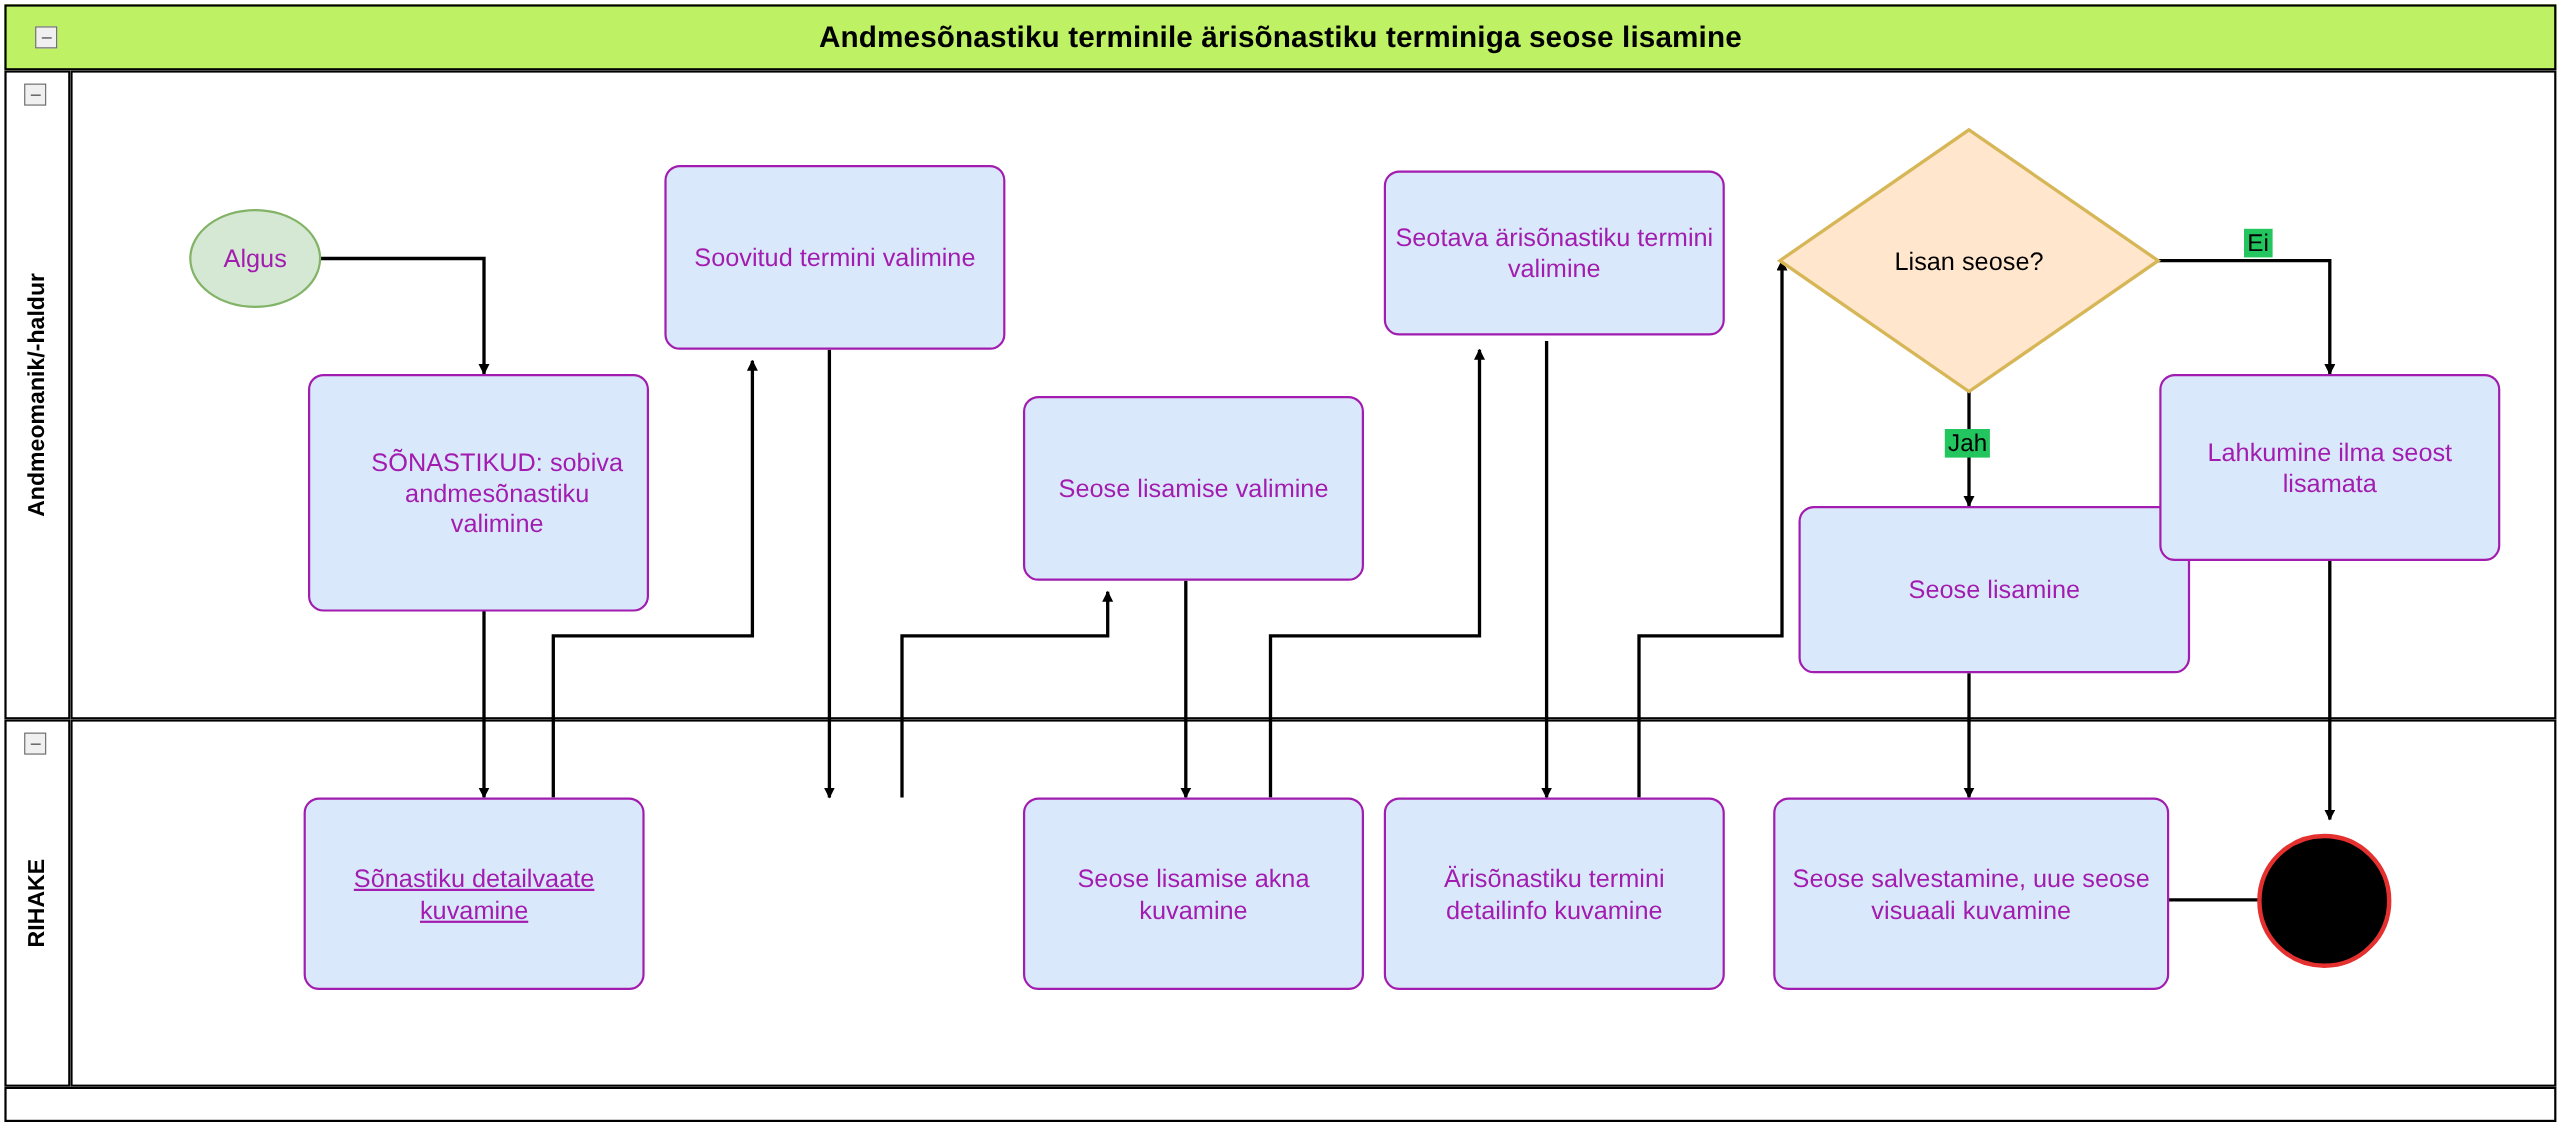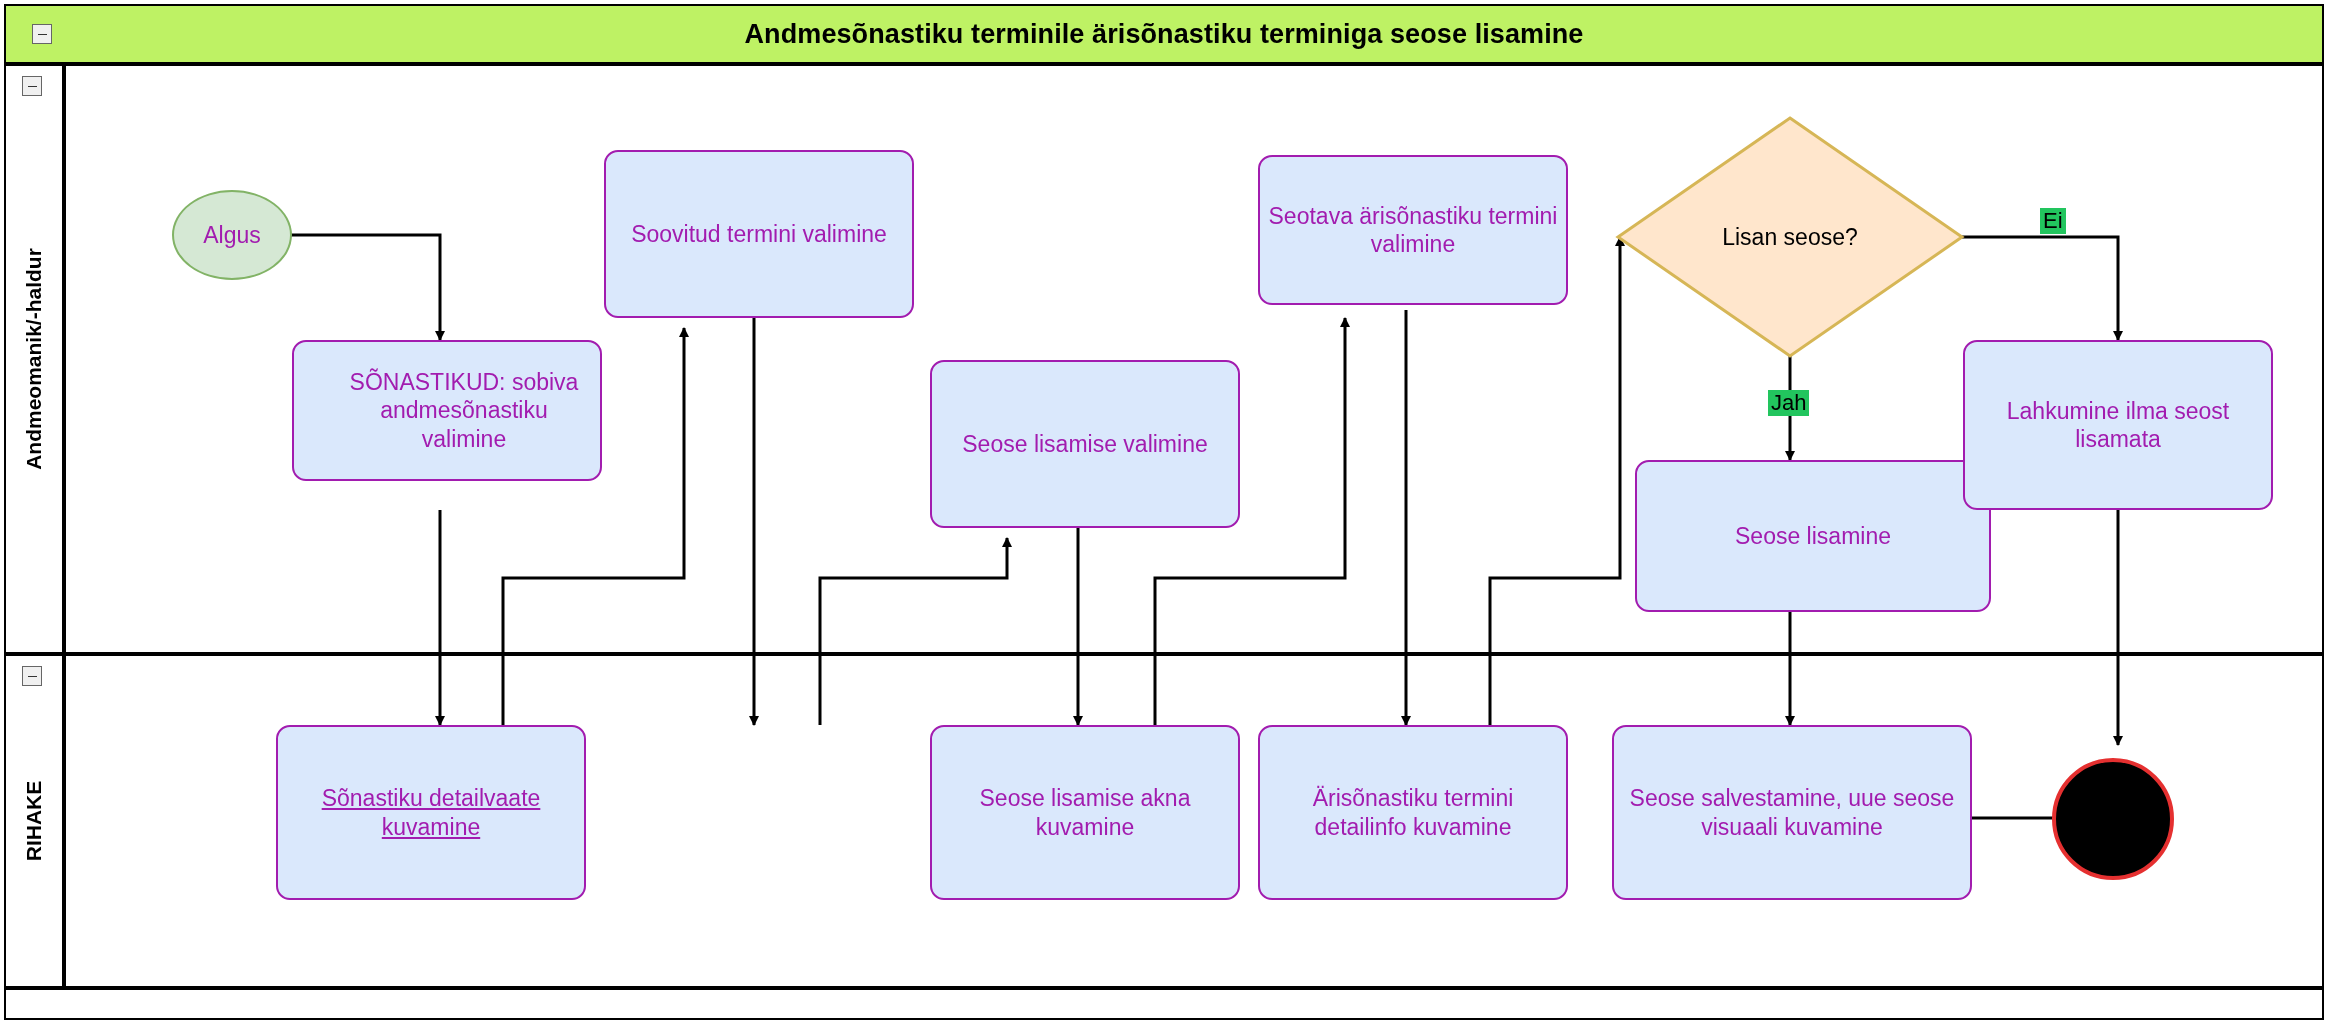--- a/index.html
+++ b/index.html
@@ -209,21 +209,21 @@
       <path d="M2118,510 L2118,745" marker-end="url(#arrow)"></path>
     </g>
 
     <polygon points="1790,118 1962,237 1790,356 1618,237" fill="#ffe6cc" stroke="#d6b656" stroke-width="3"></polygon>
   </svg>
 
   <div class="node start-node" style="left:172px; top:190px; width:120px; height:90px;">
     <span>Algus</span>
   </div>
 
-  <div class="node task" style="left:292px; top:340px; width:310px; height:141px;padding-left:42px;">
+  <div class="node task" style="left:280px; top:340px; width:310px; height:216px;padding-left:42px;">
     <span>SÕNASTIKUD: sobiva andmesõnastiku valimine</span>
   </div>
 
   <div class="node task" style="left:604px; top:150px; width:310px; height:168px;">
     <span>Soovitud termini valimine</span>
   </div>
 
   <div class="node task" style="left:930px; top:360px; width:310px; height:168px;">
     <span>Seose lisamise valimine</span>
   </div>

